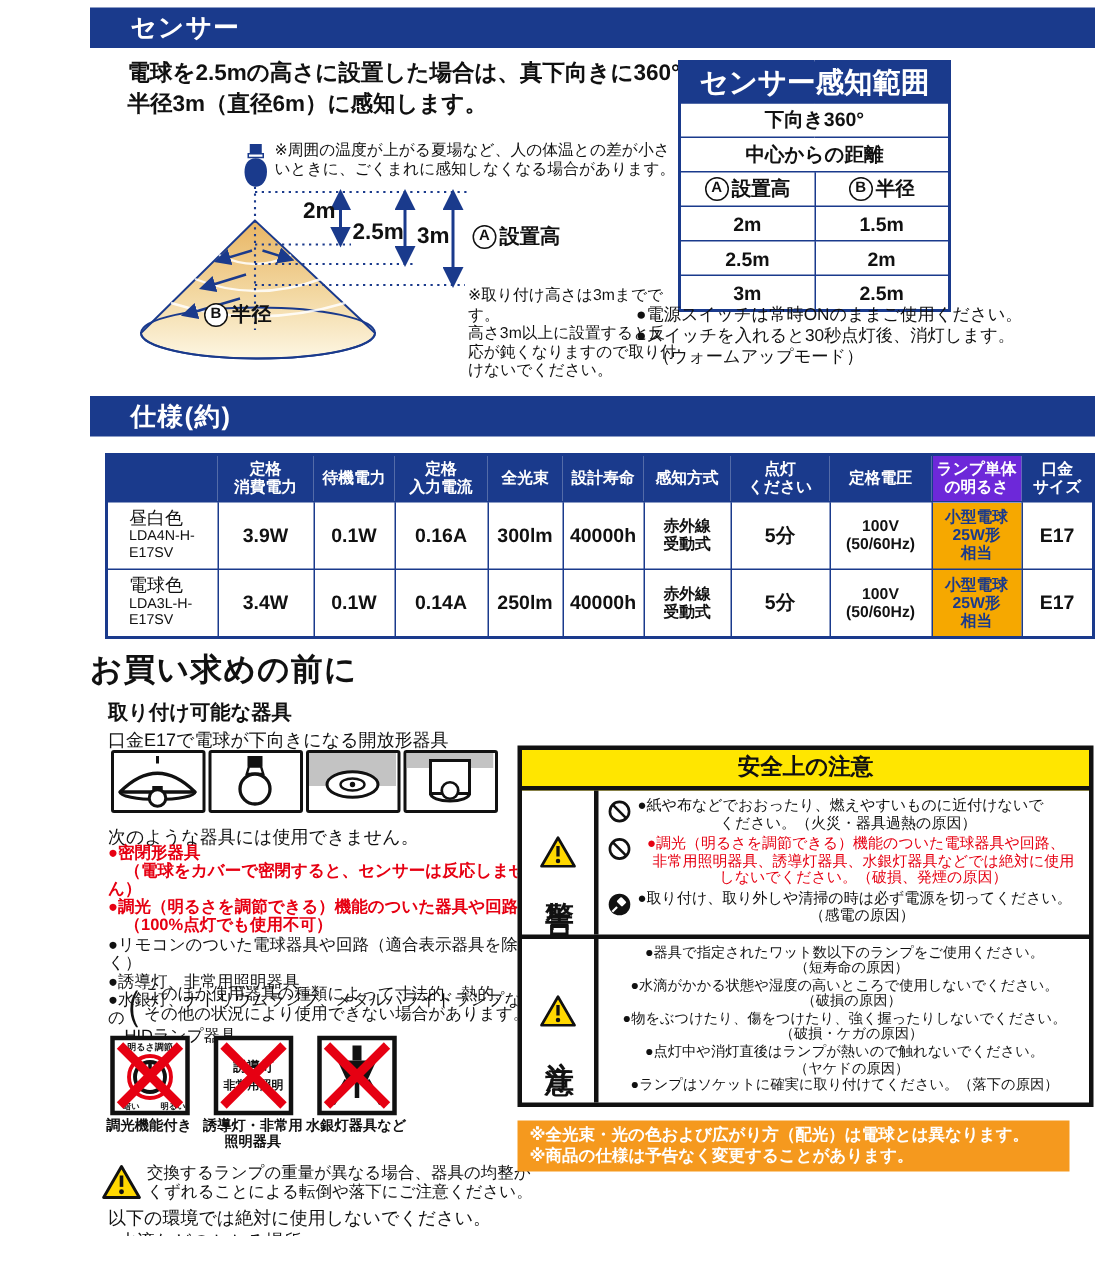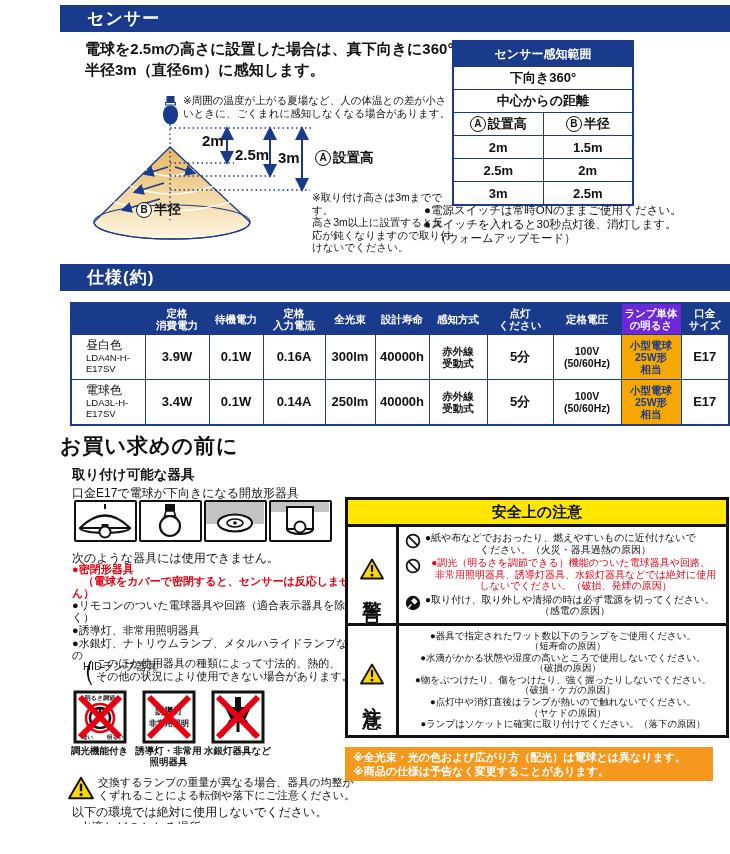--- a/index.html
+++ b/index.html
@@ -10,21 +10,21 @@
   .bar{position:absolute;left:60px;right:0;height:27px;background:#1a3a8c;color:#fff;
        font-weight:bold;font-size:17px;line-height:27px;padding-left:27px;box-sizing:border-box;letter-spacing:1px;}
   .circ{display:inline-flex;align-items:center;justify-content:center;width:14px;height:14px;
         border:1.5px solid #111;border-radius:50%;font-size:10px;font-weight:bold;line-height:1;
         background:#fff;margin-right:2px;flex:none;}
   
   .rtable{position:absolute;left:452px;top:40px;width:182px;border-collapse:collapse;
           border:2.5px solid #1a3a8c;table-layout:fixed;}
   .rtable th,.rtable td{border:1.5px solid #1a3a8c;text-align:center;font-weight:bold;
           font-size:13px;padding:0;height:22px;color:#111;}
-  .rtable th{background:#1a3a8c;color:#fff;font-size:12px;height:24px;}
+  .rtable th{background:#1a3a8c;color:#fff;font-size:19px;height:24px;}
   .rtable .hcell{display:flex;align-items:center;justify-content:center;}
   
   .stable{position:absolute;left:70px;top:302px;border-collapse:collapse;border:2.5px solid #1a3a8c;
           table-layout:fixed;width:658px;}
   .stable th,.stable td{border:1.5px solid #1a3a8c;text-align:center;padding:1px;overflow:hidden;}
   .stable th{background:#1a3a8c;color:#fff;font-size:10.5px;font-weight:bold;height:28px;line-height:1.15;}
   .stable th.or{background:#6d28d9;}
   .stable td{font-size:13px;font-weight:bold;height:42px;line-height:1.15;}
   .stable td.lbl{text-align:left;font-weight:normal;padding-left:14px;}
   .stable td.lbl .nm{font-size:12px;display:block;}
@@ -318,20 +318,22 @@
         <circle cx="29" cy="25" r="5.5" fill="#fff" stroke="#111" stroke-width="1.8"></circle>
       </svg>
     </div>
   </div>
 
   <div class="t-nouse">次のような器具には使用できません。</div>
 
   <div class="ulist">
     <div class="red pre">●密閉形器具
 　（電球をカバーで密閉すると、センサーは反応しません）</div>
+    <div class="red pre">●調光（明るさを調節できる）機能のついた器具や回路
+　（100%点灯でも使用不可）</div>
     <div class="pre">●リモコンのついた電球器具や回路（適合表示器具を除く）</div>
     <div class="pre">●誘導灯、非常用照明器具</div>
     <div class="pre">●水銀灯、ナトリウムランプ、メタルハライドランプなどの
 　HIDランプ器具</div>
   </div>
 
   <div class="parennote">
     <span class="bigp">（</span>
     <span class="pre">このほか使用器具の種類によって寸法的、熱的、
 その他の状況により使用できない場合があります。</span>

